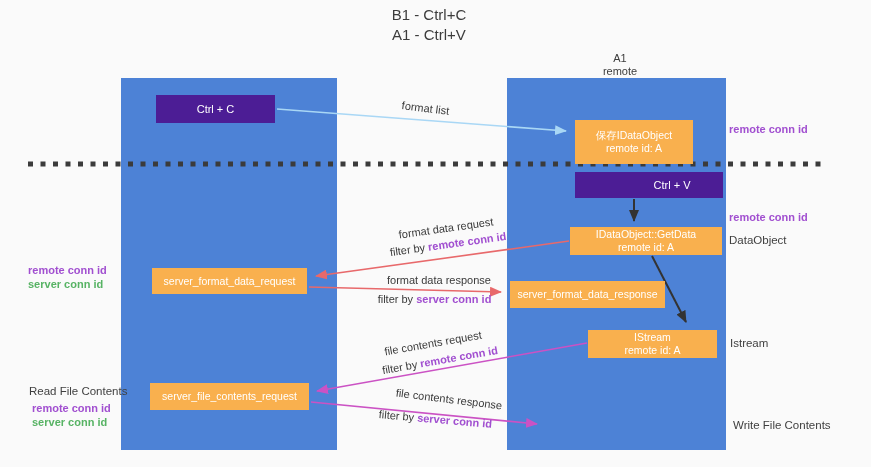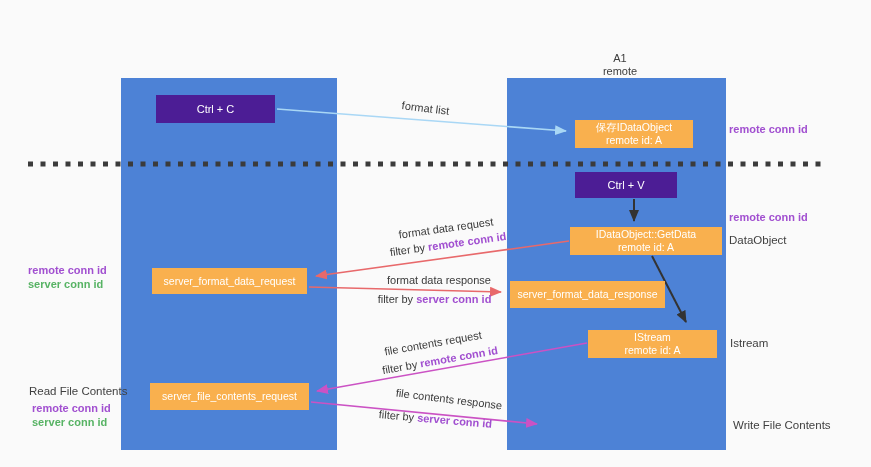--- a/index.html
+++ b/index.html
@@ -20,20 +20,24 @@
   .dark{color:#3f3f3f;font-size:11.5px;}
   .purple{color:#a14fd0;font-weight:bold;}
   .greent{color:#57b364;font-weight:bold;}
   svg{position:absolute;left:0;top:0;pointer-events:none;}
 </style>
 </head>
 <body>
 
 <div id="canvas">
 
+  <div class="abs title">
+    <div>B1 - Ctrl+C</div>
+    <div>A1 - Ctrl+V</div>
+  </div>
 
   <div class="abs lane-header" style="left:116px;top:52px;margin-top:24px;">
     <div>B1</div>
     <div>connection</div>
   </div>
   <div class="abs lane-header" style="left:520px;top:52px;">
     <div>A1</div>
     <div>remote</div>
   </div>
 
@@ -62,26 +66,26 @@
     <line x1="569" y1="241" x2="316" y2="276" stroke="#e8696b" stroke-width="1.6" marker-end="url(#ah-red)"></line>
     <line x1="309" y1="287" x2="501" y2="292" stroke="#e8696b" stroke-width="1.6" marker-end="url(#ah-red)"></line>
     <line x1="587" y1="343" x2="317" y2="391" stroke="#cb52c4" stroke-width="1.6" marker-end="url(#ah-magenta)"></line>
     <line x1="311" y1="402" x2="537" y2="424" stroke="#cb52c4" stroke-width="1.6" marker-end="url(#ah-magenta)"></line>
   </svg>
 
   <div class="abs box green" style="left:156px;top:95px;width:119px;height:28px;">
     <div>Ctrl + C</div>
   </div>
 
-  <div class="abs box orange" style="left:575px;top:120px;width:118px;height:28px;">
+  <div class="abs box orange" style="left:575px;top:120px;width:118px;height:44px;">
     <div>保存IDataObject</div>
     <div>remote id: A</div>
   </div>
 
-  <div class="abs box green" style="left:575px;top:172px;width:102px;height:26px;">
+  <div class="abs box green" style="left:575px;top:172px;width:102px;height:26px;padding-left:46px;">
     <div>Ctrl + V</div>
   </div>
 
   <div class="abs box orange" style="left:570px;top:227px;width:152px;height:28px;">
     <div>IDataObject::GetData</div>
     <div>remote id: A</div>
   </div>
 
   <div class="abs box orange" style="left:152px;top:268px;width:155px;height:26px;">
     <div>server_format_data_request</div>

